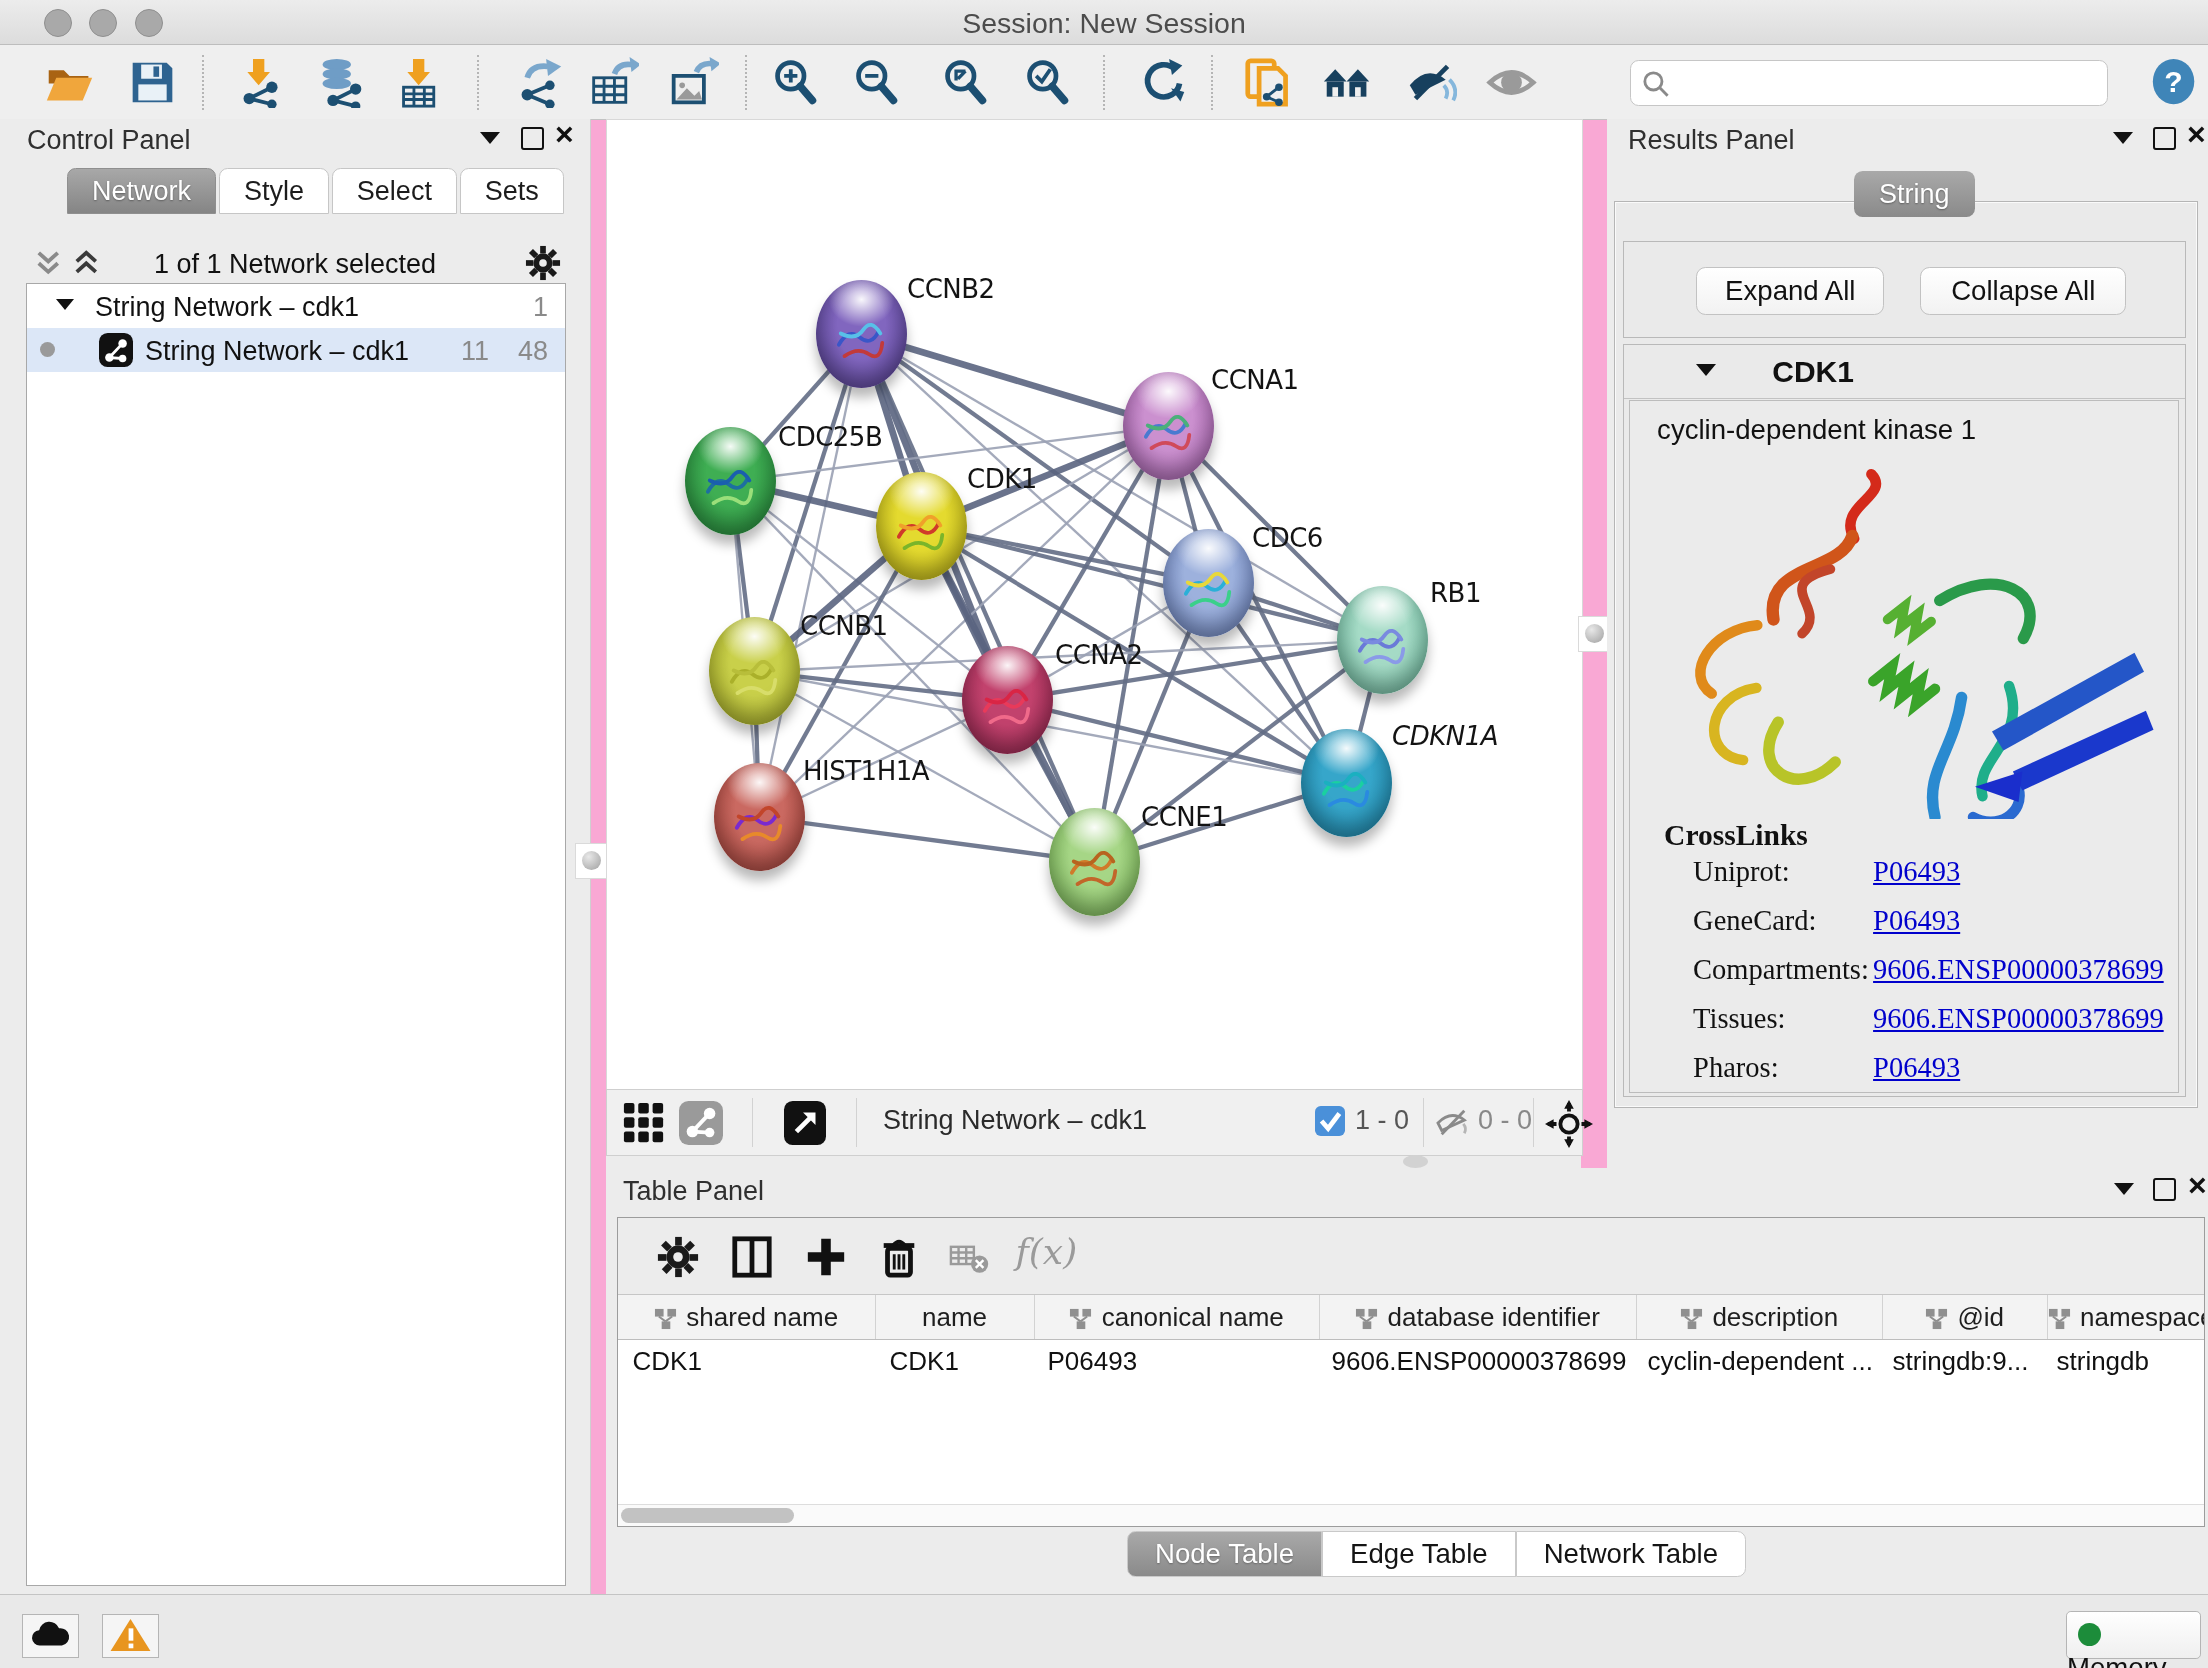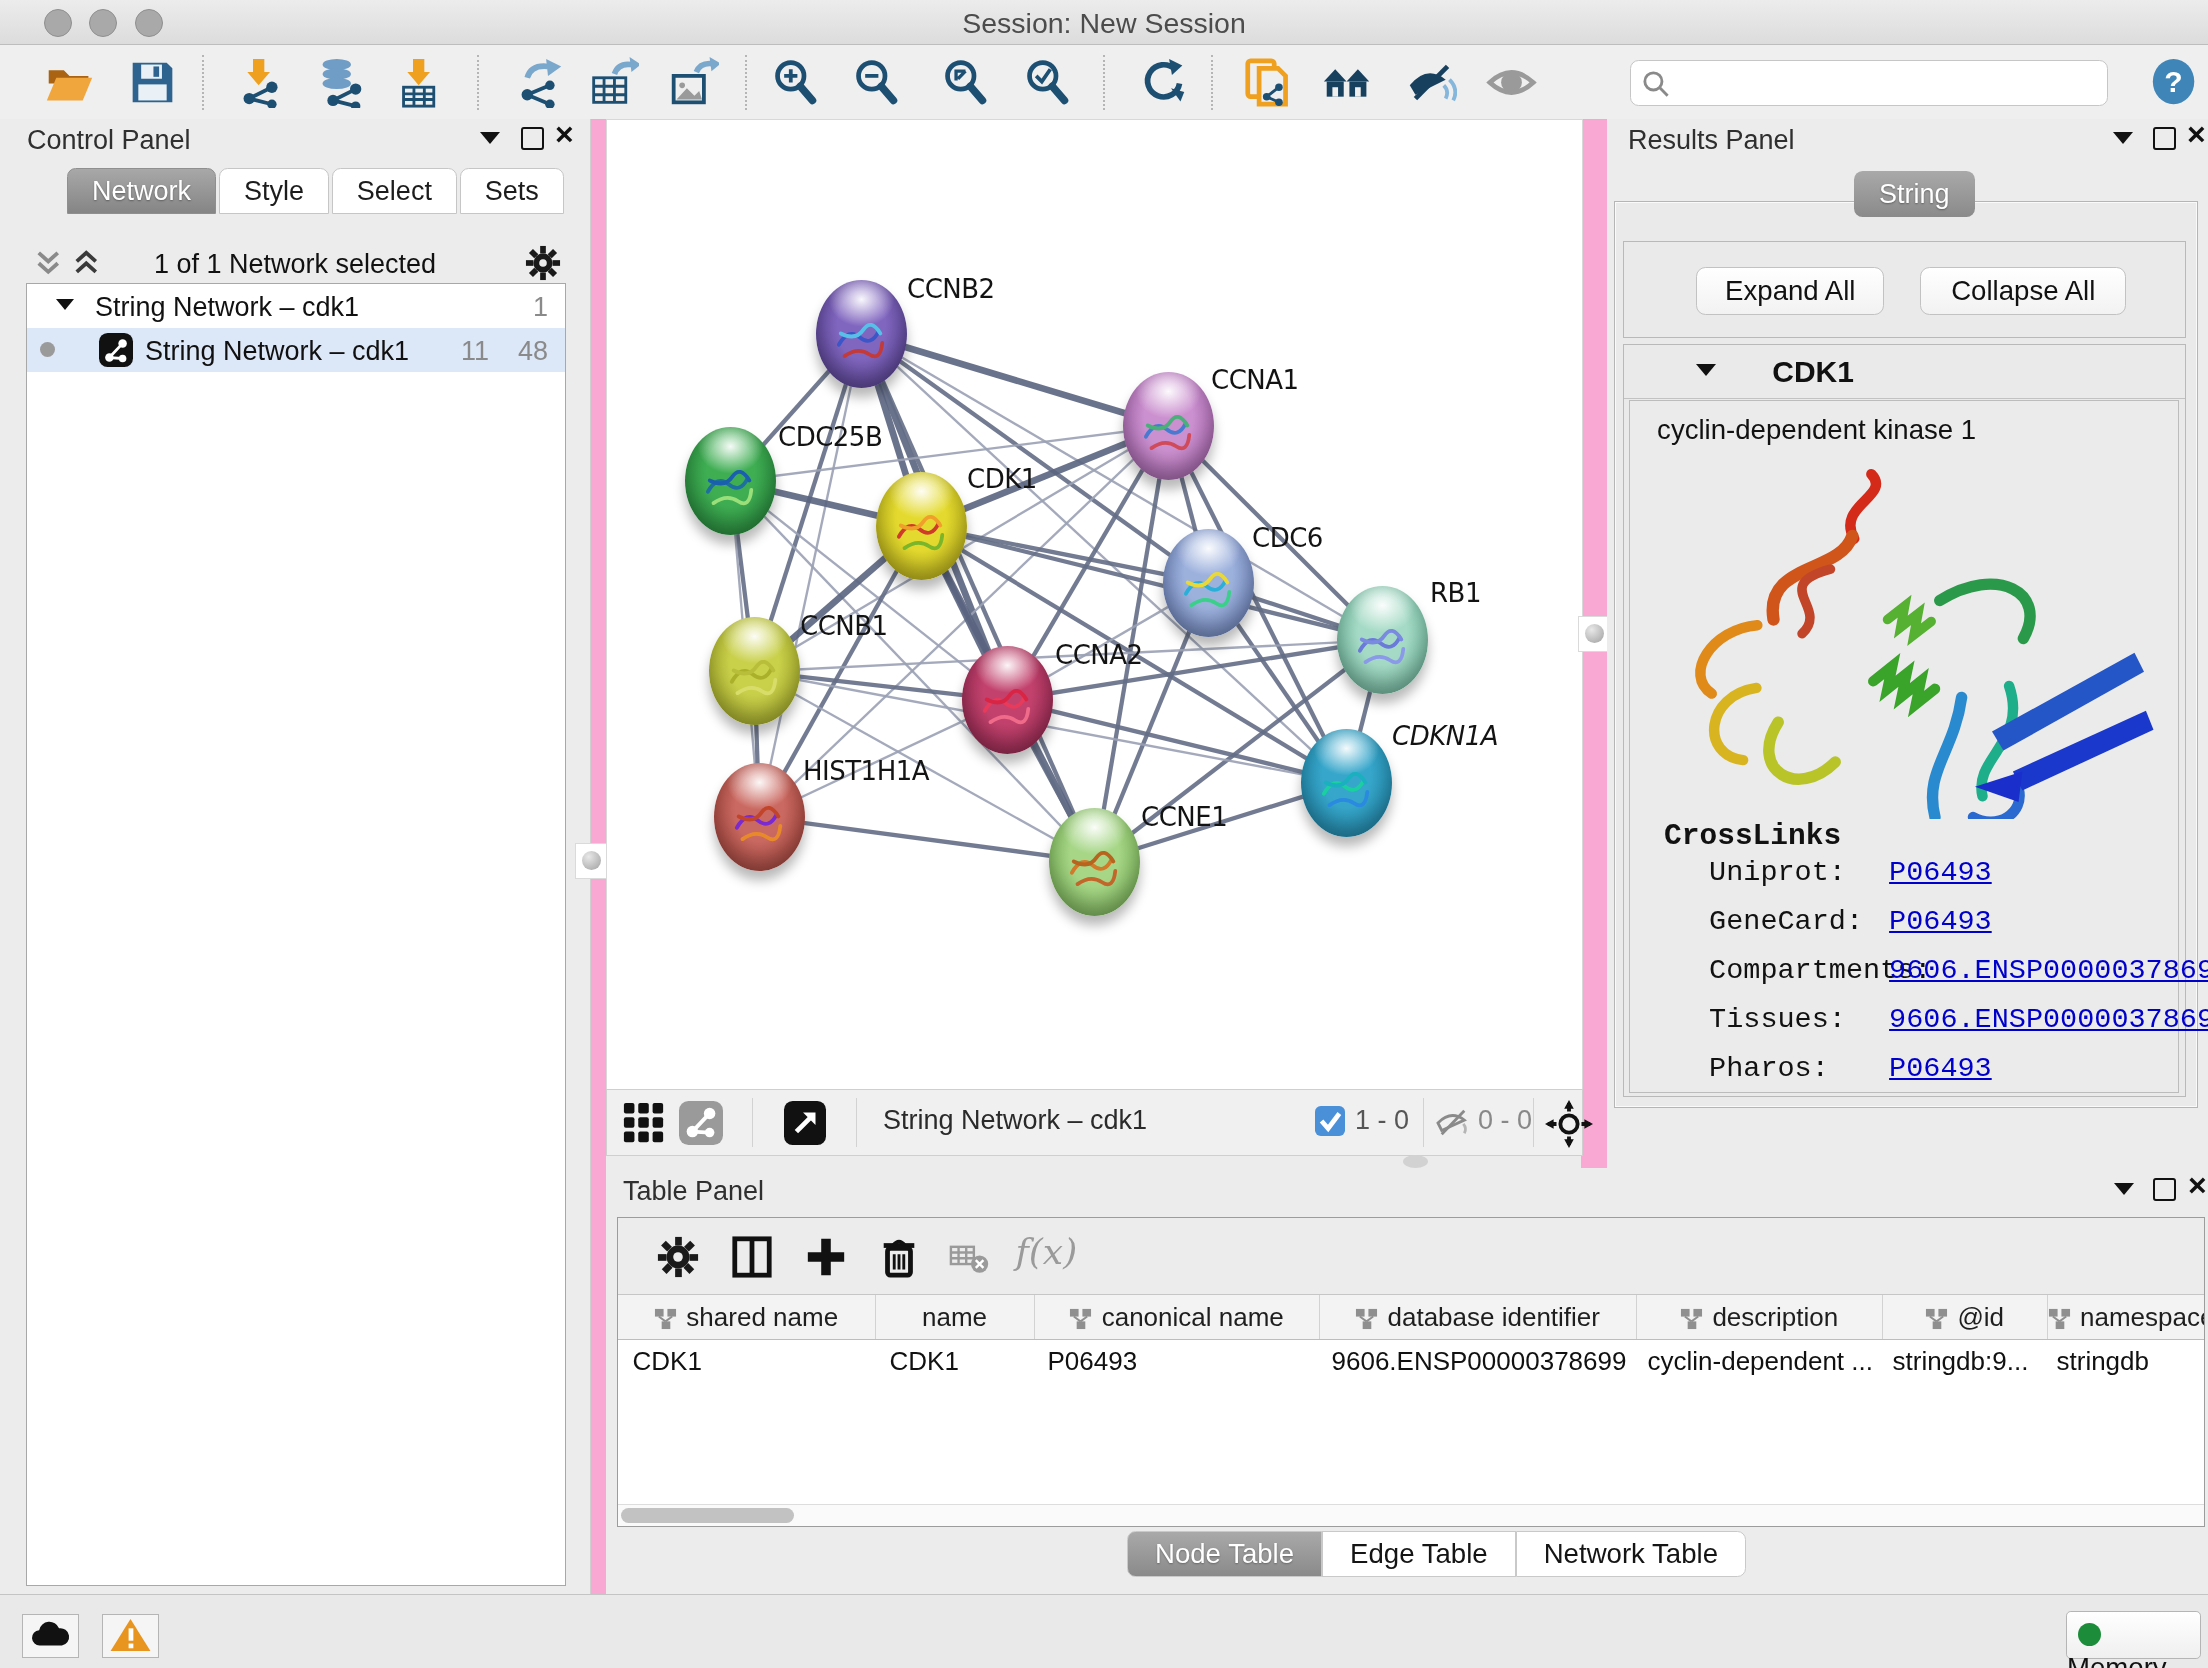--- a/index.html
+++ b/index.html
@@ -47,21 +47,21 @@
   .oval-handle{position:absolute;width:25px;height:13.3px;border-radius:50%;background:#d2d2d2;}
   
   #results-panel{position:absolute;left:1607px;top:119px;width:601px;height:1049px;background:#ececec;}
   #rp-box{position:absolute;left:6.7px;top:82px;width:582px;height:905px;background:#eaeaea;border:1.9px solid #b5b5b5;box-shadow:inset 0 0 0 1px #fafafa;}
   #rp-string-tab{position:absolute;left:247px;top:52px;height:46px;line-height:46px;padding:0 25px;background:linear-gradient(#a9a9a9,#8a8a8a);color:#fff;font-size:27px;border-radius:8.6px;text-shadow:0 1px 1.9px rgba(0,0,0,.35);z-index:3;}
   #rp-buttons{position:absolute;left:8.6px;top:39px;width:561px;height:95px;border:1.9px solid #b9b9b9;}
   .rp-btn{position:absolute;top:25px;height:46px;line-height:46px;background:linear-gradient(#ffffff,#f2f2f2);border:1.9px solid #c2c2c2;border-radius:9.5px;font-size:27.6px;color:#111;text-align:center;}
   #rp-entry{position:absolute;left:8.6px;top:142px;width:561px;height:751px;border:1.9px solid #b9b9b9;}
   #rp-entry-head{position:absolute;left:0;top:0;width:100%;height:53px;border-bottom:1.9px solid #c2c2c2;}
   #rp-content{position:absolute;left:4.8px;top:55px;width:548px;height:691px;border:1.9px solid #bcbcbc;background:#ebebeb;}
-  .serif{font-family:Liberation Mono, monospace;}
+  .serif{font-family:Liberation Serif, serif;}
   .cl-row{position:relative;height:49px;}
   .cl-label{position:absolute;left:63px;font-size:28.5px;color:#111;}
   .cl-value{position:absolute;left:243px;font-size:28.5px;color:#0000cc;text-decoration:underline;}
   
   #table-panel{position:absolute;left:606px;top:1168px;width:1603px;height:426px;background:#ececec;}
   #tp-box{position:absolute;left:10.5px;top:49px;width:1586px;height:308px;background:#fff;border:1.9px solid #9c9c9c;}
   #tp-toolbar{position:absolute;left:0;top:0;width:100%;height:76px;background:#ececec;border-bottom:1px solid #c6c6c6;}
   .tpi{position:absolute;top:17px;width:44px;height:44px;}
   #tp-header{position:absolute;left:0;top:77px;width:100%;height:44px;background:#f3f3f3;border-bottom:1px solid #bdbdbd;white-space:nowrap;overflow:hidden;}
   .th{display:inline-block;height:44px;line-height:44px;border-right:1px solid #d2d2d2;text-align:center;font-size:26px;color:#1e1e1e;overflow:hidden;vertical-align:top;}
@@ -526,21 +526,21 @@
               <path d="M318 252 c-8,58 -40,78 -28,126" stroke="#2a8ad0" stroke-width="12"></path>
               <path d="M330 378 c25,14 55,-4 48,-30" stroke="#2a6ad0" stroke-width="11"></path>
             </g>
             <g>
               <polygon points="350,288 500,205 510,225 362,308" fill="#2456c8"></polygon>
               <polygon points="372,330 512,266 520,286 382,350" fill="#1a38cc"></polygon>
               <polygon points="332,346 382,330 378,362" fill="#1a2ecc"></polygon>
             </g>
           </svg>
           <span class="serif abs" style="left:34px;top:418px;font-size:29.5px;font-weight:bold;color:#111">CrossLinks</span>
-          <div class="abs" style="left:16px;top:455px;width:548px" id="crosslinks">
+          <div class="abs" style="left:0;top:455px;width:548px" id="crosslinks">
               <div class="cl-row serif">
                 <span class="cl-label serif">Uniprot:</span>
                 <a class="cl-value serif">P06493</a>
               </div>
               <div class="cl-row serif">
                 <span class="cl-label serif">GeneCard:</span>
                 <a class="cl-value serif">P06493</a>
               </div>
               <div class="cl-row serif">
                 <span class="cl-label serif">Compartments:</span>

